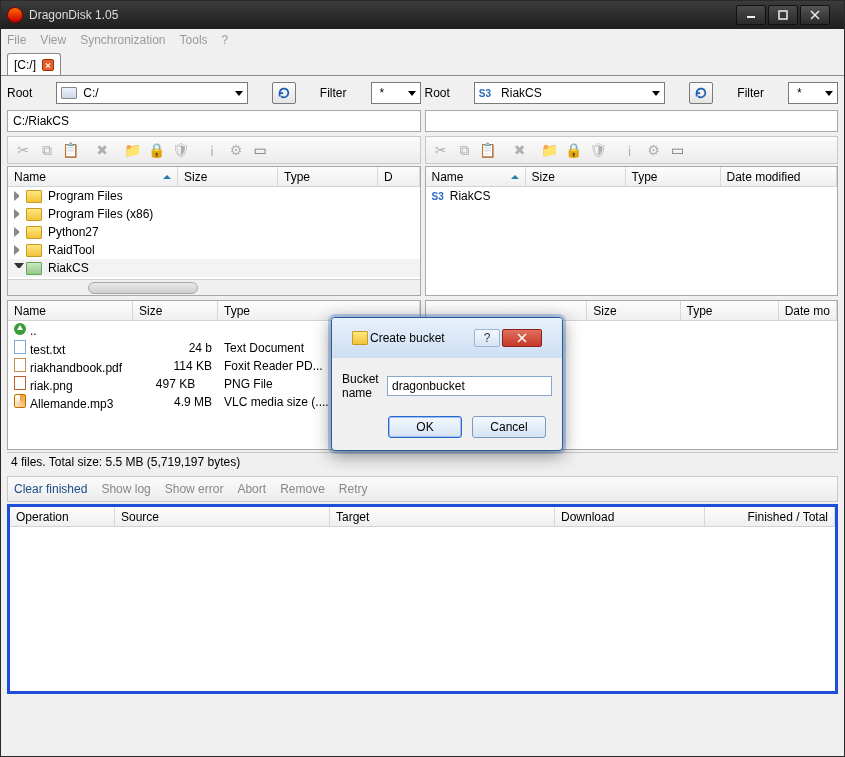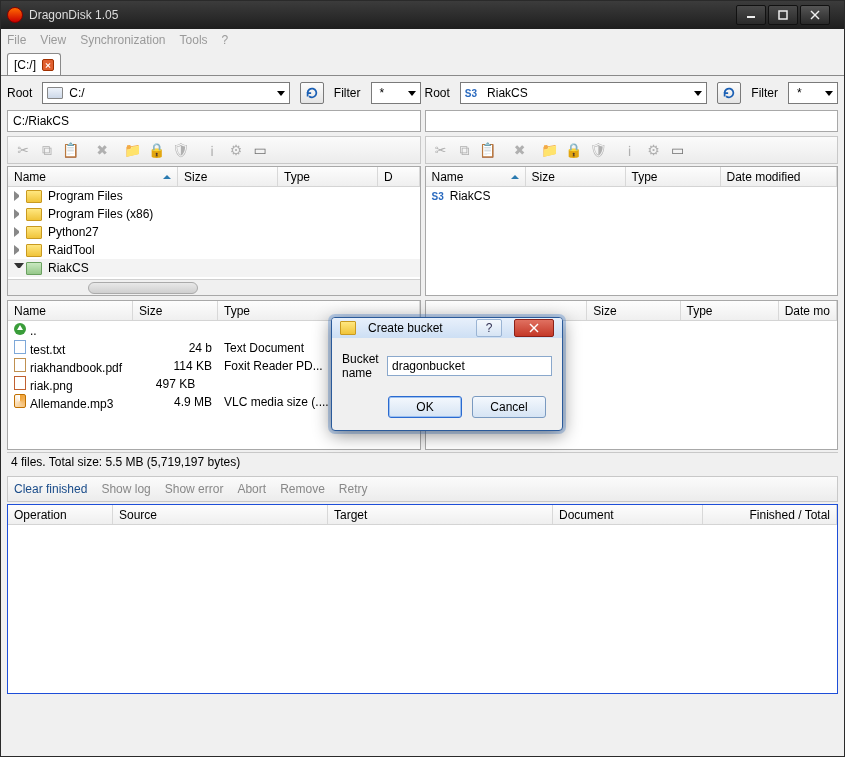--- a/index.html
+++ b/index.html
@@ -19,21 +19,21 @@
 .tab{height:22px;border:1px solid #8a8a8a;border-bottom:none;border-radius:3px 3px 0 0;background:#fff;display:flex;align-items:center;padding:0 6px;gap:6px;font-size:12px;}
 .tab .closeicon{width:12px;height:12px;background:#e06030;border:1px solid #a03000;border-radius:2px;position:relative;}
 .tab .closeicon:before,.tab .closeicon:after{content:"";position:absolute;left:2px;top:5px;width:6px;height:1px;background:#fff;}
 .tab .closeicon:before{transform:rotate(45deg);}
 .tab .closeicon:after{transform:rotate(-45deg);}
 .tabline{border-top:1px solid #8a8a8a;}
 
 .twopanes{display:flex;height:220px;padding:4px 6px 0 6px;gap:4px;}
 .pane{flex:1;display:flex;flex-direction:column;min-width:0;}
 
-.rootrow{height:26px;display:flex;align-items:center;gap:10px;justify-content:center;}
+.rootrow{height:26px;display:flex;align-items:center;gap:24px;justify-content:center;}
 .rlabel{font-size:12px;}
 .combo{flex:1;height:22px;border:1px solid #7a7a7a;background:#fff;display:flex;align-items:center;padding:0 4px;justify-content:space-between;min-width:0;}
 .combo .ctext{flex:1;padding:0 4px;white-space:nowrap;overflow:hidden;}
 .combo .carrow{border-left:4px solid transparent;border-right:4px solid transparent;border-top:5px solid #000;}
 .iconbtn{width:24px;height:22px;border:1px solid #7a7a7a;background:linear-gradient(#fdfdfd,#e4e4e4);display:flex;align-items:center;justify-content:center;border-radius:2px;}
 .addrbox{height:22px;border:1px solid #a8a8a8;background:#fff;padding:2px 5px;margin:4px 0;display:flex;align-items:center;font-size:12px;}
 
 .toolbar{height:28px;border:1px solid #c8c8c8;background:linear-gradient(#fbfbfb,#ececec);display:flex;align-items:center;padding:0 4px;gap:2px;}
 .tsep{width:5px;}
 .tbtn{width:22px;height:22px;display:flex;align-items:center;justify-content:center;color:#b0b0b0;font-size:14px;}
@@ -66,27 +66,27 @@
 .fileicon{width:12px;height:14px;border:1px solid #7ea8d8;background:#fff;display:inline-block;margin-right:4px;}
 .fileicon.pdf{border-color:#c09050;}
 .fileicon.png{border-color:#c06030;}
 .fileicon.mp3{background:conic-gradient(#f0a030,#fff);border-color:#c07000;border-radius:2px;}
 
 .statstrip{height:20px;border-top:1px solid #c8c8c8;margin:2px 6px 0 6px;padding:2px 4px;font-size:12px;}
 
 .tasktb{height:26px;margin:4px 6px 0 6px;border:1px solid #c8c8c8;background:linear-gradient(#fbfbfb,#ececec);display:flex;align-items:center;padding:0 6px;gap:14px;font-size:12px;color:#888;}
 .tasktb .link{color:#1a4c8a;}
 
-.tasktable{margin:2px 6px 0 6px;border:1px solid #1d4ed8;background:#fff;height:190px;display:flex;flex-direction:column;}
+.tasktable{margin:2px 6px 0 6px;border:3px solid #1d4ed8;background:#fff;height:190px;display:flex;flex-direction:column;}
 
 .statusbar{position:absolute;bottom:0;left:0;right:0;height:22px;background:#f0f0f0;border-top:1px solid #c8c8c8;display:flex;align-items:center;justify-content:flex-end;padding:0 10px;font-size:12px;}
 
 
 .dialog{position:absolute;left:330px;top:316px;width:232px;background:#f0f0f0;border:1px solid #2a5a9a;border-radius:4px;box-shadow:0 4px 18px rgba(0,0,0,.45),0 0 0 3px rgba(80,140,220,.35);overflow:hidden;}
-.dlgtitle{height:20px;background:linear-gradient(#e8f0fb,#cddff4);display:flex;align-items:center;padding:0 8px;gap:12px;}
+.dlgtitle{height:40px;background:linear-gradient(#e8f0fb,#cddff4);display:flex;align-items:center;padding:0 20px;gap:2px;}
 .dlgtitle .dlgicon{width:16px;height:14px;background:linear-gradient(#ffe780,#f0c43a);border:1px solid #c99a20;border-radius:1px;}
 .dlgtitle .dlgtext{flex:1;font-size:12px;}
 .dlgclosebtn{width:40px;height:18px;background:linear-gradient(#e07060,#c43828);border:1px solid #8a2018;border-radius:2px;display:flex;align-items:center;justify-content:center;}
 .dlghelpbtn{width:26px;height:18px;background:linear-gradient(#f4f8fd,#d6e4f4);border:1px solid #9ab4d4;border-radius:2px;display:flex;align-items:center;justify-content:center;color:#335;}
 .dlgbody{padding:14px 10px 6px 10px;}
 .dlgfield{display:flex;align-items:center;gap:8px;}
 .dlginput{flex:1;height:20px;border:1px solid #8aa8cc;background:#fff;padding:1px 4px;font-size:12px;}
 .dlgbtns{display:flex;justify-content:center;gap:10px;padding:10px 0 12px 0;}
 .dlgbtn{width:74px;height:22px;border:1px solid #7a9ac0;background:linear-gradient(#f4f8fd,#d6e4f4);border-radius:3px;font-size:12px;}
 .dlgbtn.primary{border-color:#2a6ad0;box-shadow:inset 0 0 0 1px #9cc0f0;margin-left:40px;}
@@ -302,20 +302,21 @@
             <div class="c" style="flex:1">Text Document</div>
           </div>
           <div class="frow">
             <div class="c" style="width:125px"><span class="fileicon pdf"></span>riakhandbook.pdf</div>
             <div class="c" style="width:85px;text-align:right">114 KB</div>
             <div class="c" style="flex:1">Foxit Reader PD...</div>
           </div>
           <div class="frow">
             <div class="c" style="width:125px"><span class="fileicon png"></span>riak.png</div>
             <div class="c" style="width:85px;text-align:center">497 KB</div>
+            <div class="c" style="flex:1">PNG File</div>
           </div>
           <div class="frow">
             <div class="c" style="width:125px"><span class="fileicon mp3"></span>Allemande.mp3</div>
             <div class="c" style="width:85px;text-align:right">4.9 MB</div>
             <div class="c" style="flex:1">VLC media size (....</div>
           </div>
         </div>
     </div>
     <div class="pane2">
       <div class="filecols">
@@ -342,21 +343,21 @@
     <span>Abort</span>
     <span>Remove</span>
     <span>Retry</span>
   </div>
 
   <div class="tasktable">
     <div class="filecols">
       <div class="fcell" style="width:105px">Operation</div>
       <div class="fcell" style="width:215px">Source</div>
       <div class="fcell" style="width:225px">Target</div>
-      <div class="fcell" style="width:150px">Document</div>
+      <div class="fcell" style="width:150px">Download</div>
       <div class="fcell" style="flex:1;justify-content:flex-end">Finished / Total</div>
     </div>
   </div>
 
 
   <div class="dialog">
     <div class="dlgtitle">
       <span class="dlgicon"></span>
       <span class="dlgtext">Create bucket</span>
       <div class="dlghelpbtn">?</div>

